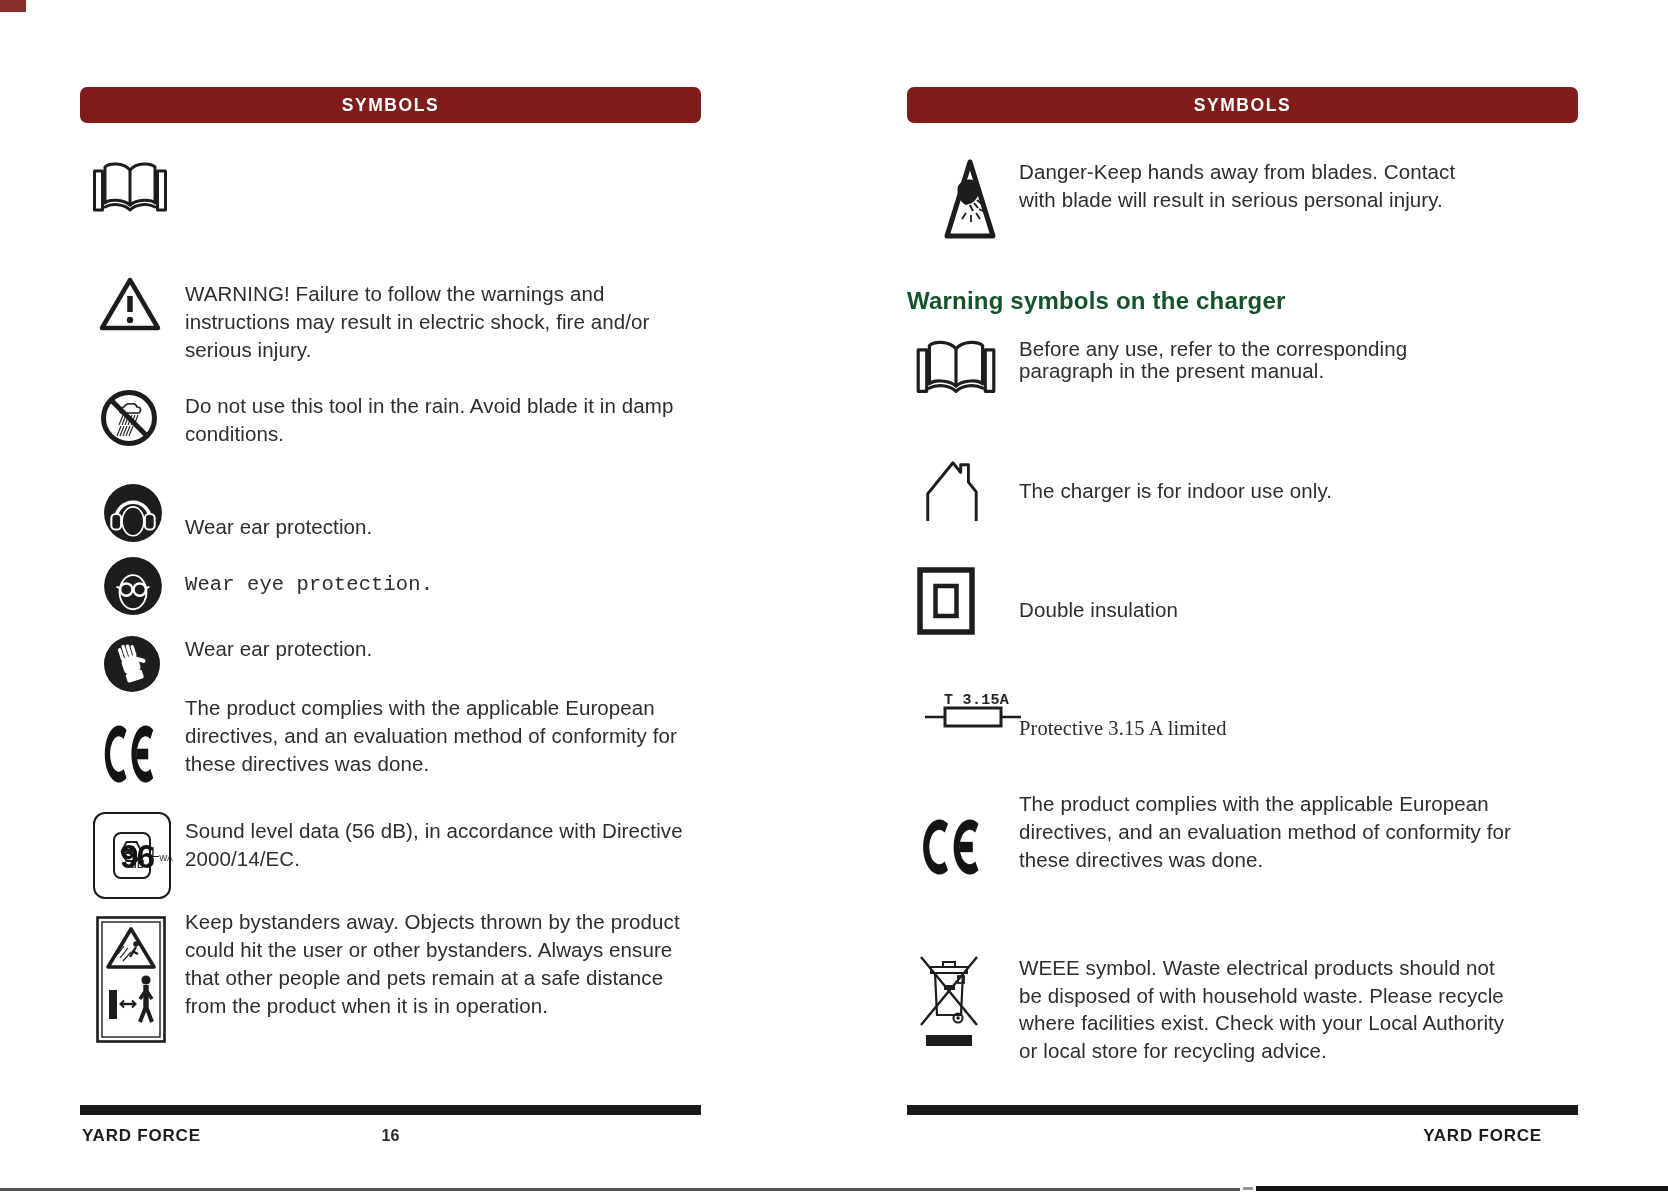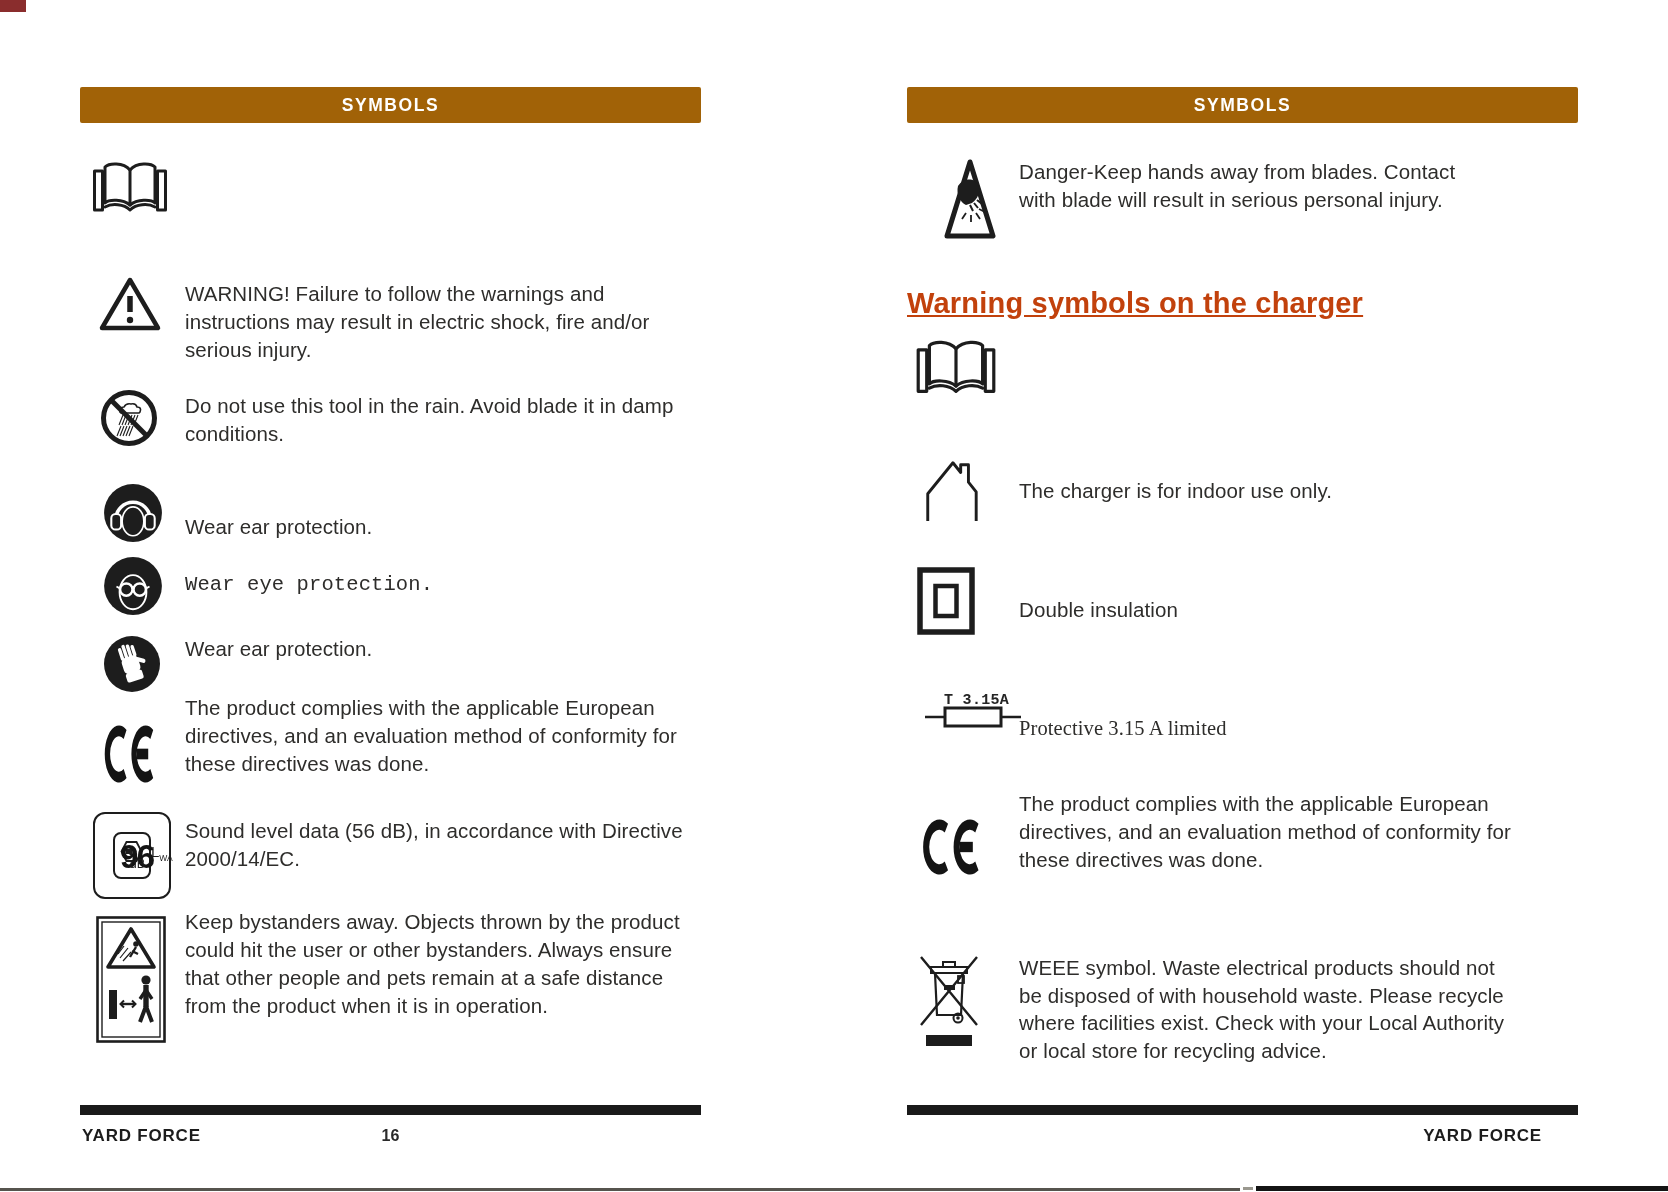--- a/index.html
+++ b/index.html
@@ -2,26 +2,26 @@
 <html><head>
 <meta charset="utf-8">
 <style>
   html,body{margin:0;padding:0;background:#ffffff;}
   #canvas{position:relative;width:1668px;height:1192px;background:#ffffff;overflow:hidden;
           font-family:"Liberation Sans","DejaVu Sans",sans-serif;color:#2e2d2b;}
   .page{position:absolute;top:0;height:1192px;}
   #page-left{left:80px;width:621px;}
   #page-right{left:907px;width:671px;}
   .abs{position:absolute;}
-  .hdr{position:absolute;top:87px;left:0;right:0;height:36px;background:#a16207;border-radius:2px;
+  .hdr{position:absolute;top:87px;left:0;right:0;height:36px;background:#7f1d1d;border-radius:7px;
        color:#ffffff;font-weight:bold;font-size:17.5px;letter-spacing:1.6px;line-height:37px;text-align:center;}
   .t{position:absolute;font-size:20.5px;line-height:28px;color:#2e2d2b;letter-spacing:0.1px;}
   .t.tight{line-height:21.5px;}
   .t.mid{line-height:27.5px;}
-  .sec-head{position:absolute;font-size:29px;font-weight:bold;color:#c2410c;letter-spacing:0.2px;text-decoration:underline;}
+  .sec-head{position:absolute;font-size:24px;font-weight:bold;color:#14532d;letter-spacing:0.2px;}
   .fbar{position:absolute;left:0;right:0;top:1105px;height:10px;background:#1a1a1a;}
   .logo{position:absolute;top:1126px;font-size:17px;font-weight:800;letter-spacing:0.8px;color:#1c1c1c;
         transform:scaleY(0.92);white-space:nowrap;}
   .pageno{position:absolute;top:1127px;left:0;right:0;text-align:center;font-size:16px;font-weight:600;color:#2a2a2a;}
   
   .snd{position:absolute;border:2px solid #1d1d1d;border-radius:12px;padding:18px;box-sizing:border-box;background:#fff;text-decoration:underline;}
   .snd-in{width:100%;height:100%;border:2px solid #1d1d1d;border-radius:8px;position:relative;box-sizing:border-box;}
   .snd-l{position:absolute;top:9px;left:36px;font-size:15px;color:#1d1d1d;}
   .snd-l sub{font-size:8.5px;}
   .snd-val{position:absolute;left:5px;bottom:1px;font-size:33px;font-weight:800;letter-spacing:-1.5px;color:#141414;}
@@ -177,20 +177,21 @@
 
     <svg class="abs" style="left:8px;top:336px;" width="82" height="66" viewBox="0 0 76 62">
       <g fill="none" stroke="#1d1d1d" stroke-width="3" stroke-linejoin="round" stroke-linecap="round">
         <rect x="2.5" y="13" width="8" height="39"></rect>
         <rect x="65.5" y="13" width="8" height="39"></rect>
         <path d="M38 12 C31 4 17 5 13 9 V45 C17 41 31 41 38 47 C45 41 59 41 63 45 V9 C59 5 45 4 38 12 Z"></path>
         <path d="M38 12 V47"></path>
         <path d="M13 49 C20 45 32 46 38 52 C44 46 56 45 63 49"></path>
       </g>
     </svg>
+    <div class="t tight" style="left:112px;top:338px;width:478px;">Before any use, refer to the corresponding paragraph in the present manual.</div>
 
     <svg class="abs" style="left:13px;top:453px;" width="62" height="68" viewBox="0 0 64 70">
       <path d="M8 70 V42 L34 10 L42 20 V12 H50 V30 L58 40 V70" fill="none" stroke="#1d1d1d" stroke-width="3" stroke-linejoin="round" stroke-linecap="round"></path>
     </svg>
     <div class="t" style="left:112px;top:477px;width:440px;">The charger is for indoor use only.</div>
 
     <svg class="abs" style="left:10px;top:567px;" width="58" height="68" viewBox="0 0 58 68">
       <rect x="3" y="3" width="52" height="62" fill="none" stroke="#1d1d1d" stroke-width="5.5"></rect>
       <rect x="18.5" y="19" width="21" height="30" fill="none" stroke="#1d1d1d" stroke-width="4.5"></rect>
     </svg>

